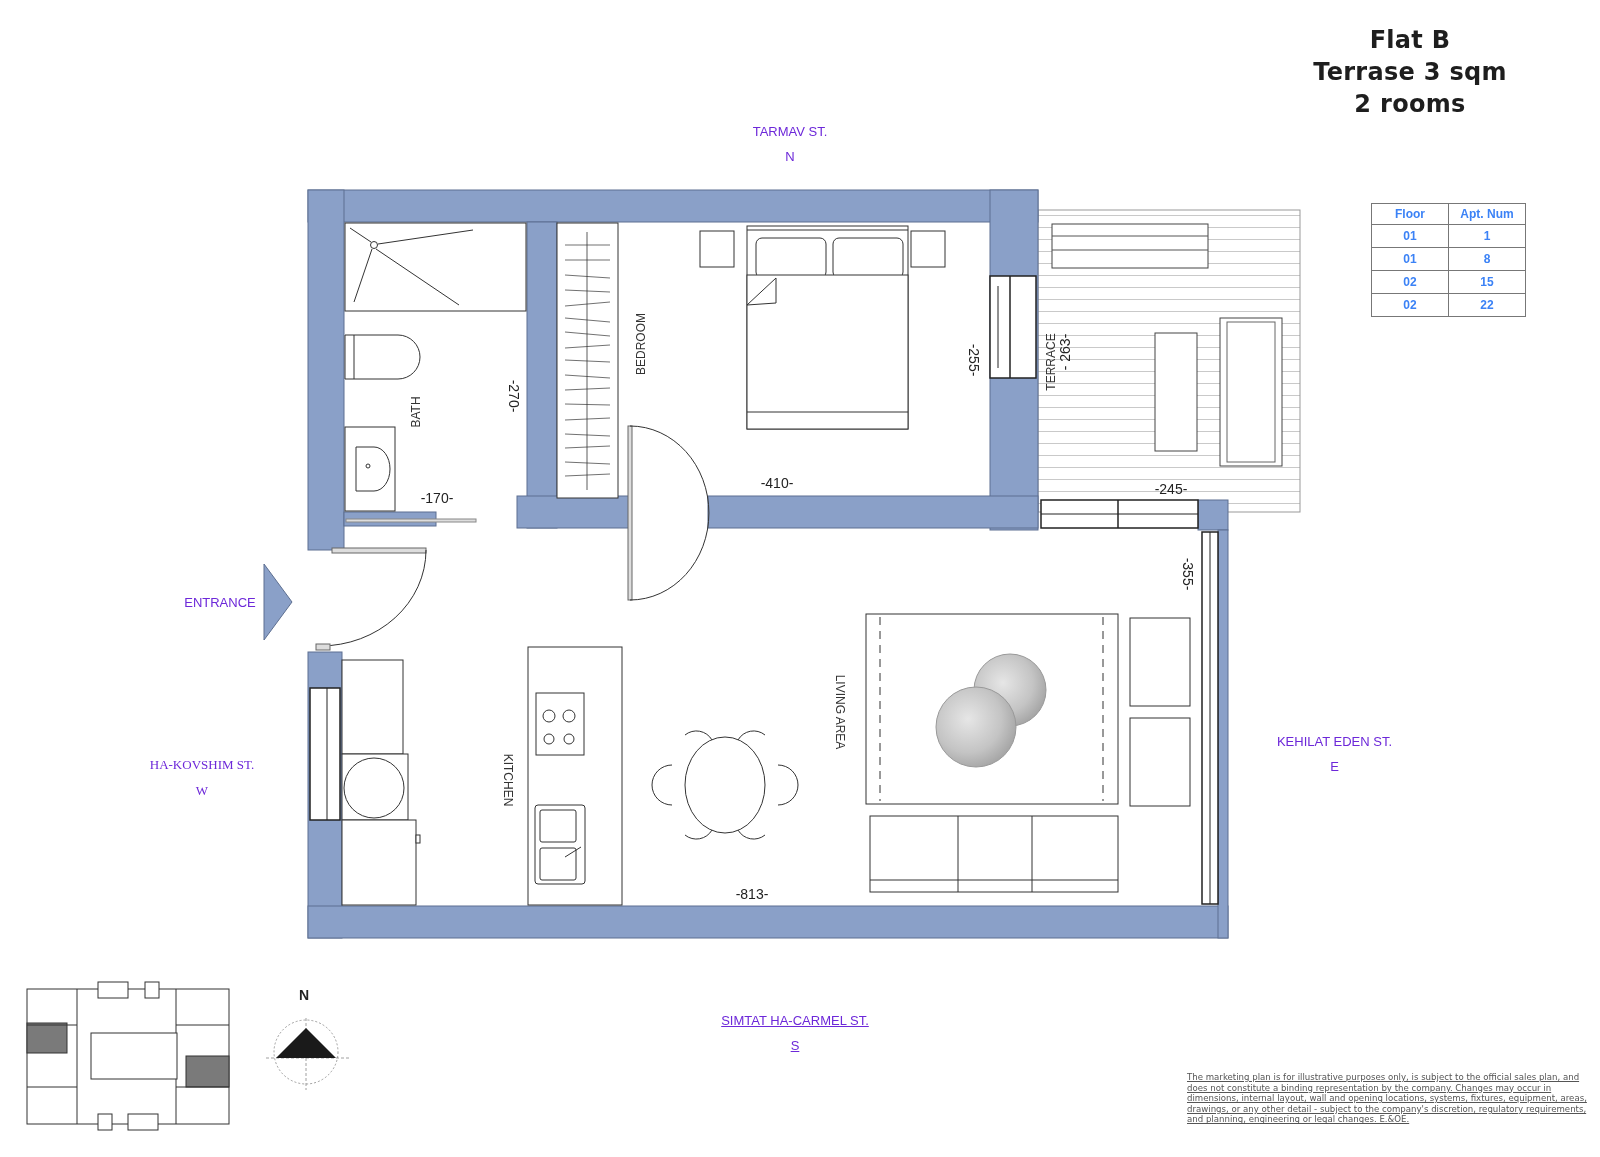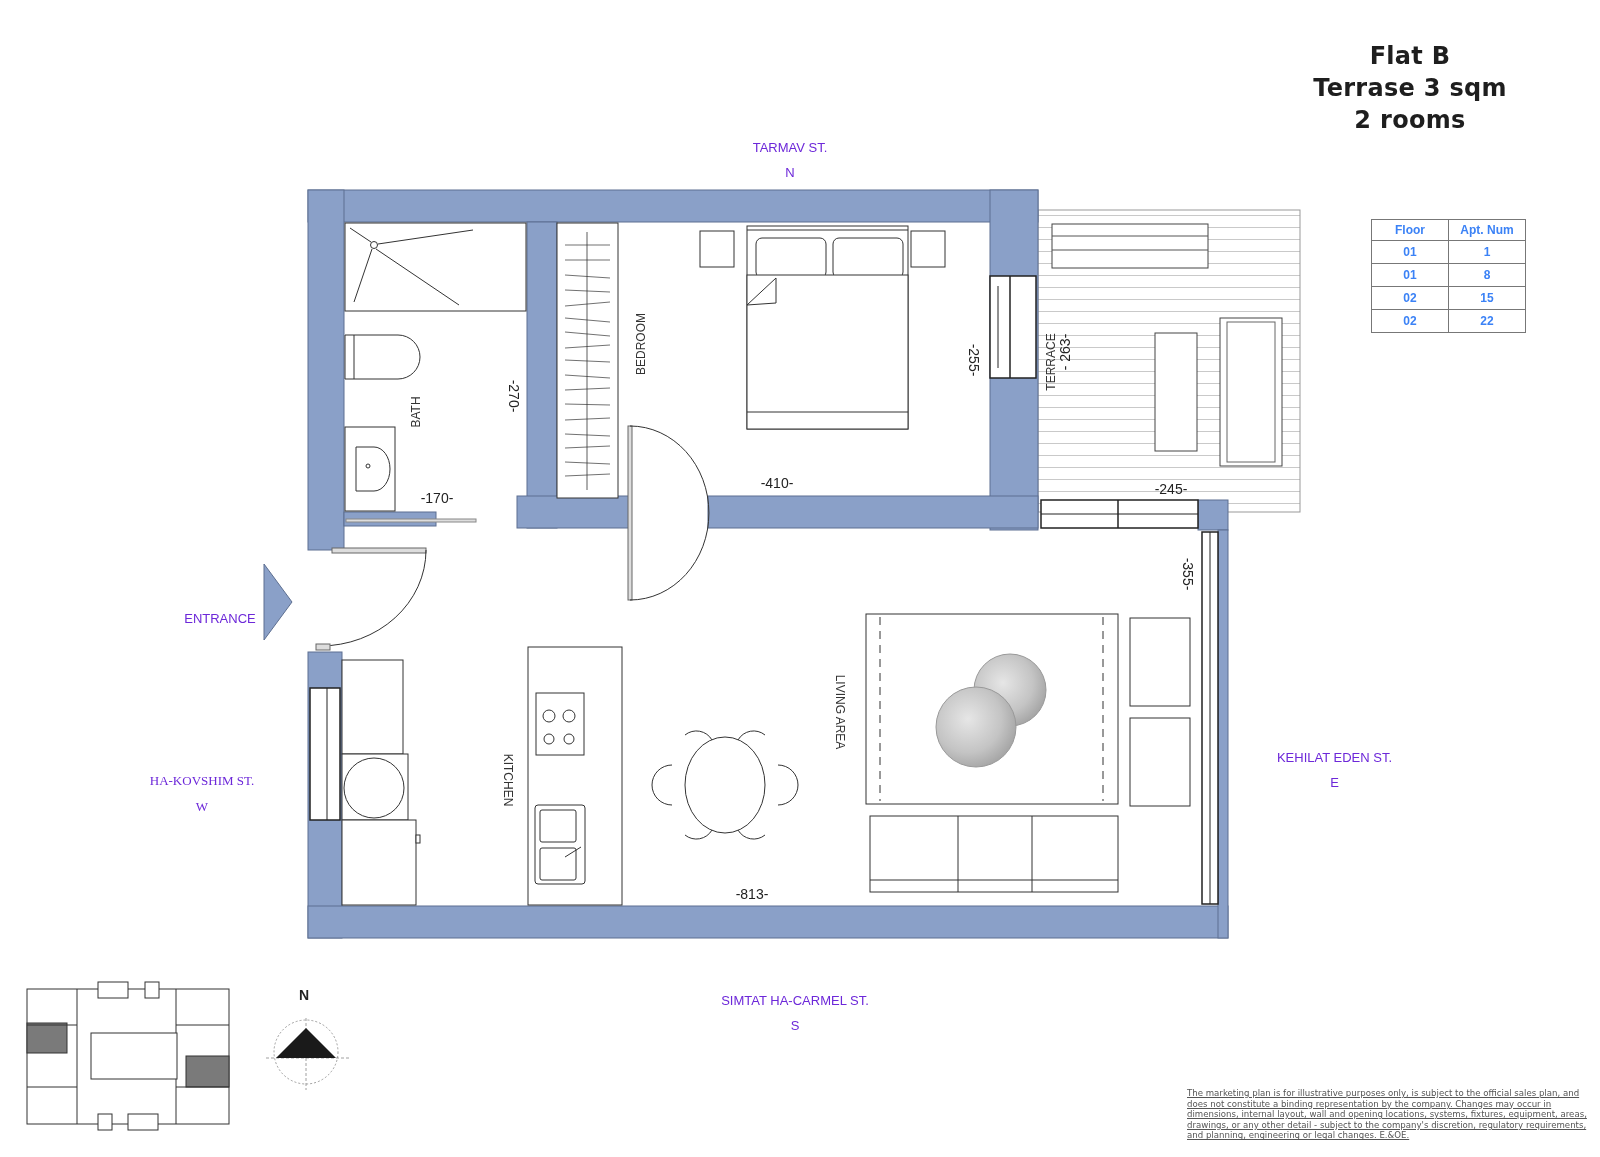--- a/index.html
+++ b/index.html
@@ -1,17 +1,17 @@
 <!DOCTYPE html>
 <html><head>
 <meta charset="utf-8">
 <style>
   html, body { margin:0; padding:0; background:#ffffff; }
   body { width:1600px; height:1157px; position:relative; overflow:hidden; font-family:"Liberation Sans", sans-serif; color:#333; }
-  .abs { position:absolute;margin-top:16px; }
+  .abs { position:absolute; }
   .title-block { right:40px; top:24px; width:300px; text-align:center; font-family:"DejaVu Sans", sans-serif; font-weight:bold; color:#1e1e1e; }
   .title-block div { font-size:24px; line-height:32px; letter-spacing:0.3px; }
   .apt-table { left:1371px; top:203px; border-collapse:collapse; font-family:"Liberation Sans", sans-serif; font-weight:bold; font-size:12px; color:#3b82f6; }
   .apt-table td, .apt-table th { border:1.5px solid #777; width:76px; height:22px; text-align:center; padding:0; }
   .apt-table th { height:20px; }
   .street { font-size:13px; color:#6d28d9; text-align:center; }
   .disclaimer { left:1187px; top:1072px; width:400px; font-size:8.6px; line-height:10.6px; color:#555; font-family:"DejaVu Sans", sans-serif;text-decoration:underline; }
   svg text { font-family:"Liberation Sans", sans-serif; }
   #plan { position:absolute; left:0; top:0; }
 </style>
@@ -46,21 +46,21 @@
     <td>02</td>
     <td>22</td>
   </tr>
 </tbody>
   </table>
 
 <div class="abs street" style="left:700px;top:124px;width:180px;">
   <div>TARMAV ST.</div>
   <div style="margin-top:10px;">N</div>
 </div>
-<div class="abs street" style="left:680px;top:977px;width:230px;">
+<div class="abs street" style="left:680px;top:1013px;width:230px;text-decoration:underline;">
   <div>SIMTAT HA-CARMEL ST.</div>
   <div style="margin-top:10px;">S</div>
 </div>
 <div class="abs street" style="left:122px;top:757px;width:160px;font-family:Liberation Serif, serif;">
   <div>HA-KOVSHIM ST.</div>
   <div style="margin-top:10px;">W</div>
 </div>
 <div class="abs street" style="left:1262px;top:734px;width:145px;">
   <div>KEHILAT EDEN ST.</div>
   <div style="margin-top:10px;">E</div>

